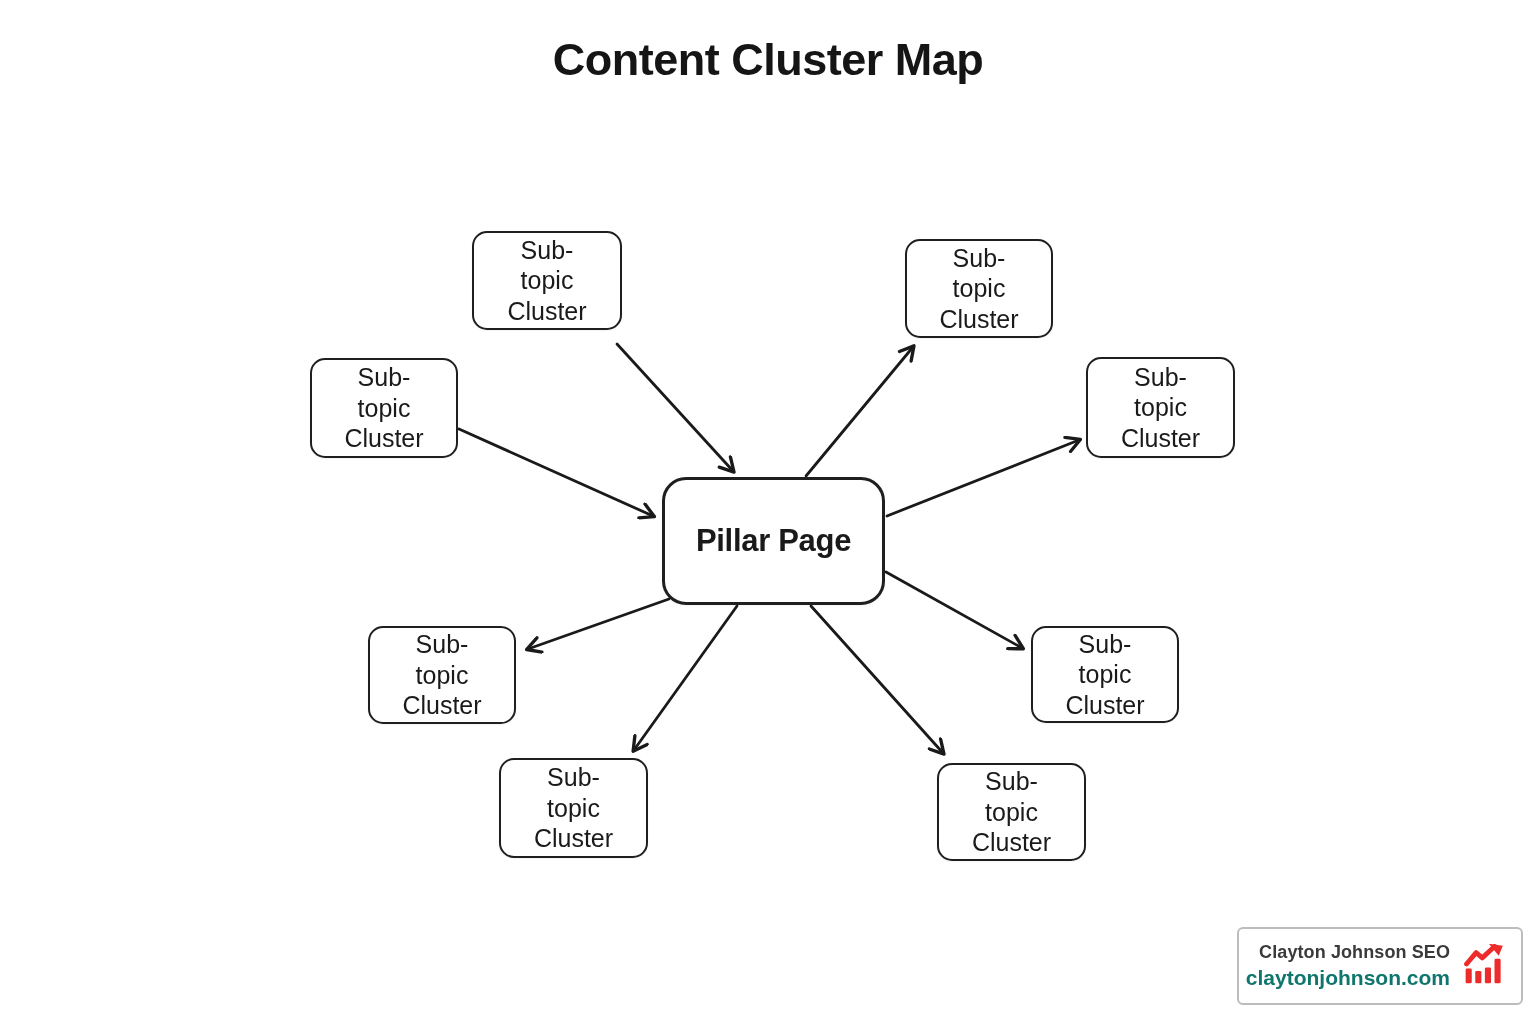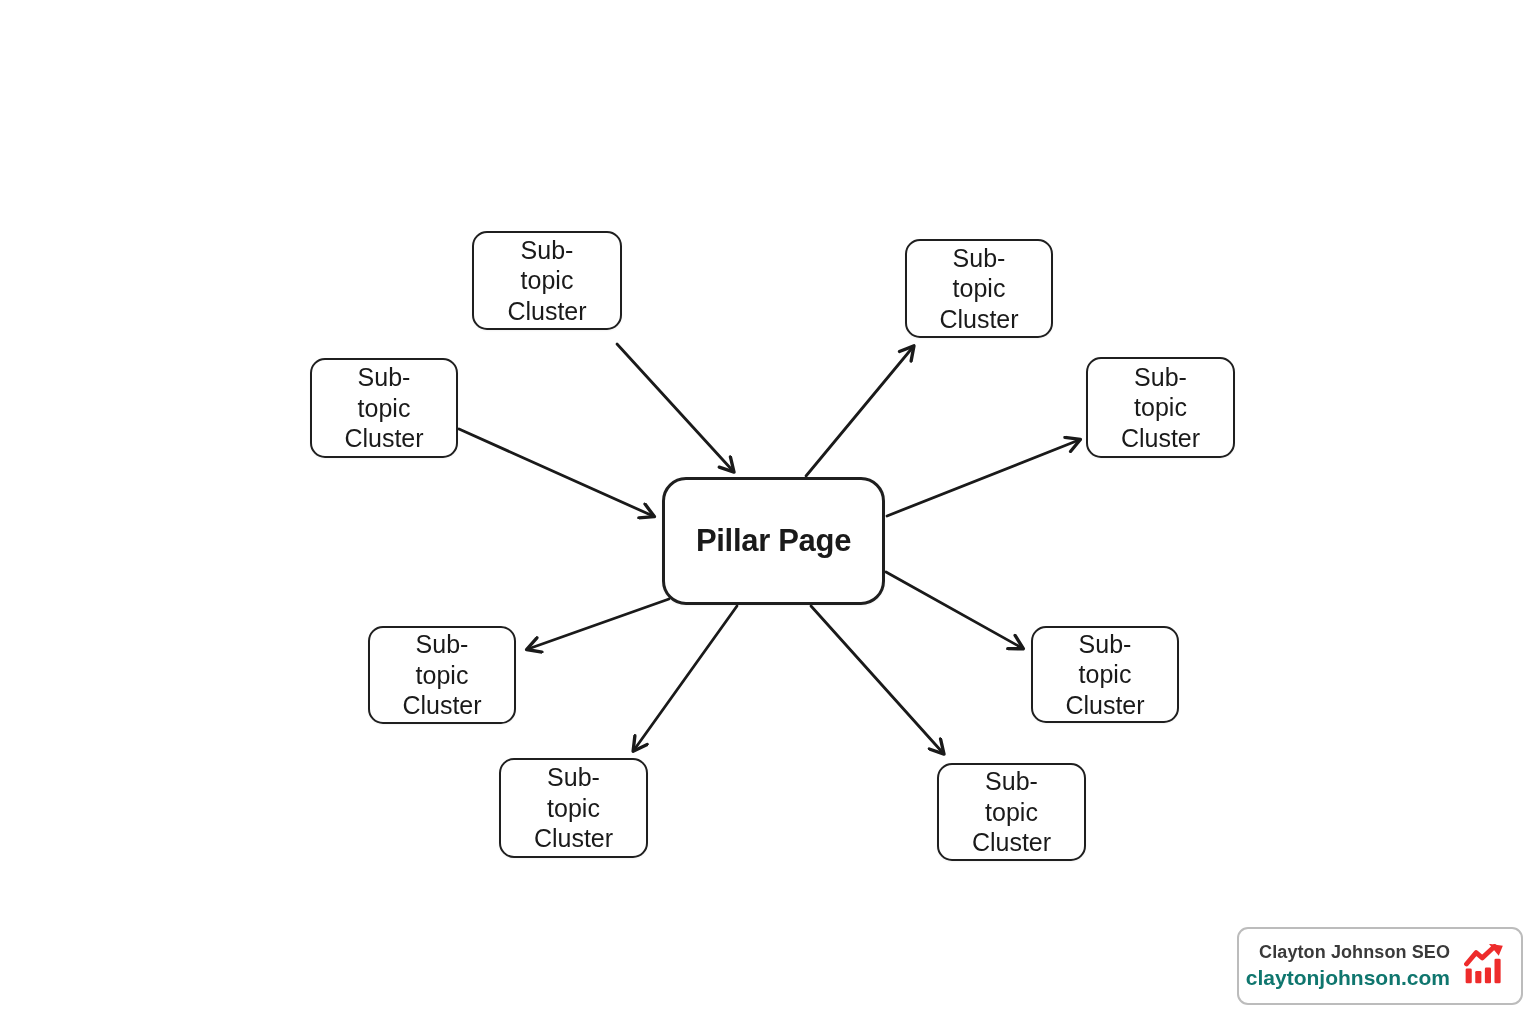--- a/index.html
+++ b/index.html
@@ -52,21 +52,21 @@
     letter-spacing: -0.3px;
   }
   .node .lbl { display: block; padding: 4px 26px; }
 
   .watermark {
     position: absolute;
     left: 1237px; top: 927px;
     width: 286px; height: 78px;
     background: #ffffff;
     border: 2px solid #bcbcbc;
-    border-radius: 11px;
+    border-radius: 6px;
     box-sizing: border-box;
     display: flex;
     align-items: center;
     justify-content: flex-end;
     gap: 13px;
     padding-right: 16px;
   }
   .watermark .wm-text {
     display: flex;
     flex-direction: column;
@@ -84,20 +84,21 @@
     color: #0f766e;
     font-weight: bold;
   }
   .wm-icon { width: 42px; height: 40px; flex: 0 0 auto; }
 </style>
 </head>
 <body>
 
 <div class="canvas">
 
+  <h1 class="page-title">Content Cluster Map</h1>
 
   <svg class="connectors" viewBox="0 0 1536 1024" xmlns="http://www.w3.org/2000/svg">
     <defs>
       <marker id="arrow" viewBox="0 0 12 12" refX="9.5" refY="6" markerWidth="6.5" markerHeight="6.5" orient="auto-start-reverse">
         <path d="M1.5,1 L10.5,6 L1.5,11" fill="none" stroke="#1a1a1a" stroke-width="2.2" stroke-linecap="round" stroke-linejoin="round"></path>
       </marker>
     </defs>
     <g stroke="#1a1a1a" stroke-width="2.8" stroke-linecap="round">
 
       <line x1="617" y1="344" x2="733" y2="471" marker-end="url(#arrow)"></line>

